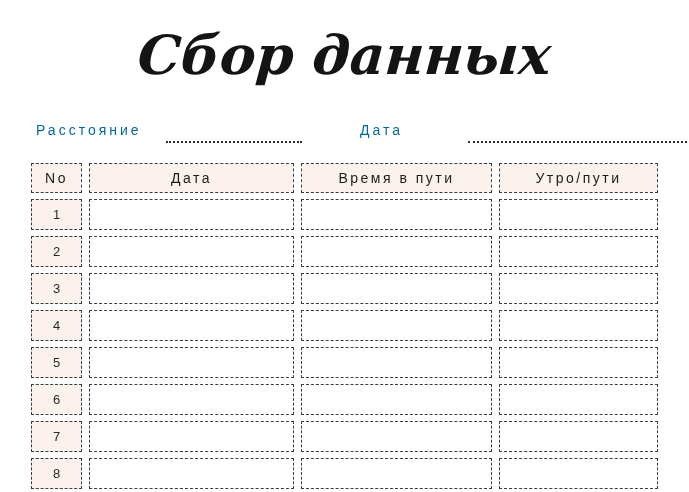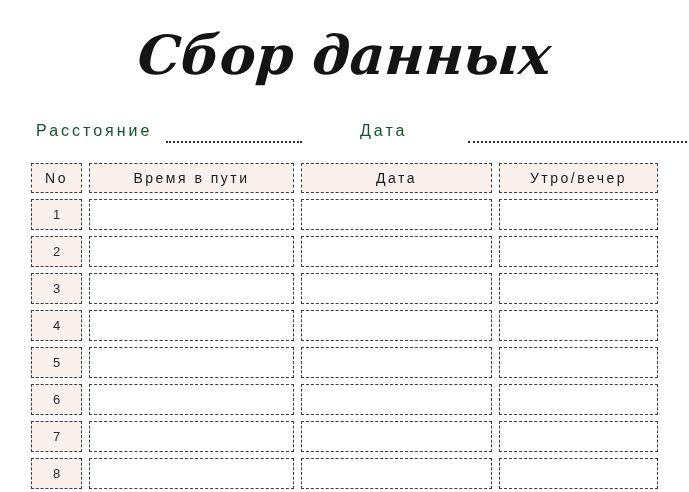--- a/index.html
+++ b/index.html
@@ -28,23 +28,23 @@
     font-style: italic;
     font-weight: 700;
     font-size: 54px;
     line-height: 1.25;
     color: #141414;
     transform: skewX(-4deg);
   }
   .field-label {
     position: absolute;
     top: 122px;
-    font-size: 16px;
+    font-size: 14px;
     letter-spacing: 3px;
-    color: #14532d;
+    color: #0369a1;
     white-space: nowrap;
   }
   .label-distance { left: 36px; }
   .label-district { left: 360px; }
   .fill-line {
     position: absolute;
     top: 128px;
     height: 13px;
     border-bottom: 2px dotted #2e2e2e;
   }
@@ -92,23 +92,23 @@
 
   <div class="field-label label-distance">Расстояние</div>
   <div class="fill-line line-distance"></div>
 
   <div class="field-label label-district">Дата</div>
   <div class="fill-line line-district"></div>
 
   <div class="data-table">
 
     <div class="cell head">No</div>
+    <div class="cell head">Дата</div>
     <div class="cell head">Время в пути</div>
-    <div class="cell head">Дата</div>
-    <div class="cell head">Утро/вечер</div>
+    <div class="cell head">Утро/пути</div>
 
     <div class="cell num">1</div>
     <div class="cell blank"></div>
     <div class="cell blank"></div>
     <div class="cell blank"></div>
 
     <div class="cell num">2</div>
     <div class="cell blank"></div>
     <div class="cell blank"></div>
     <div class="cell blank"></div>

